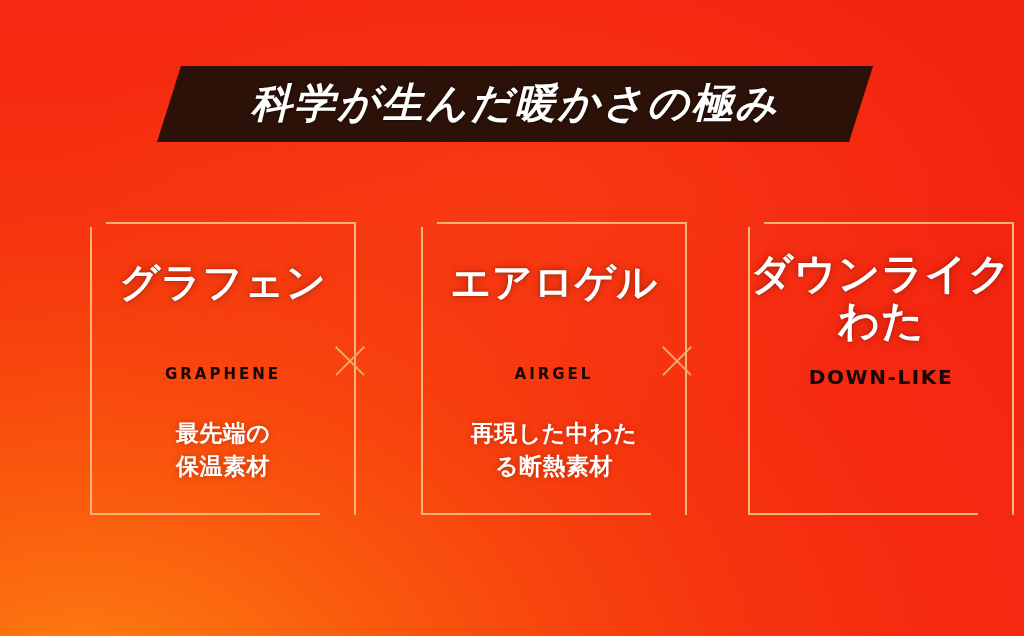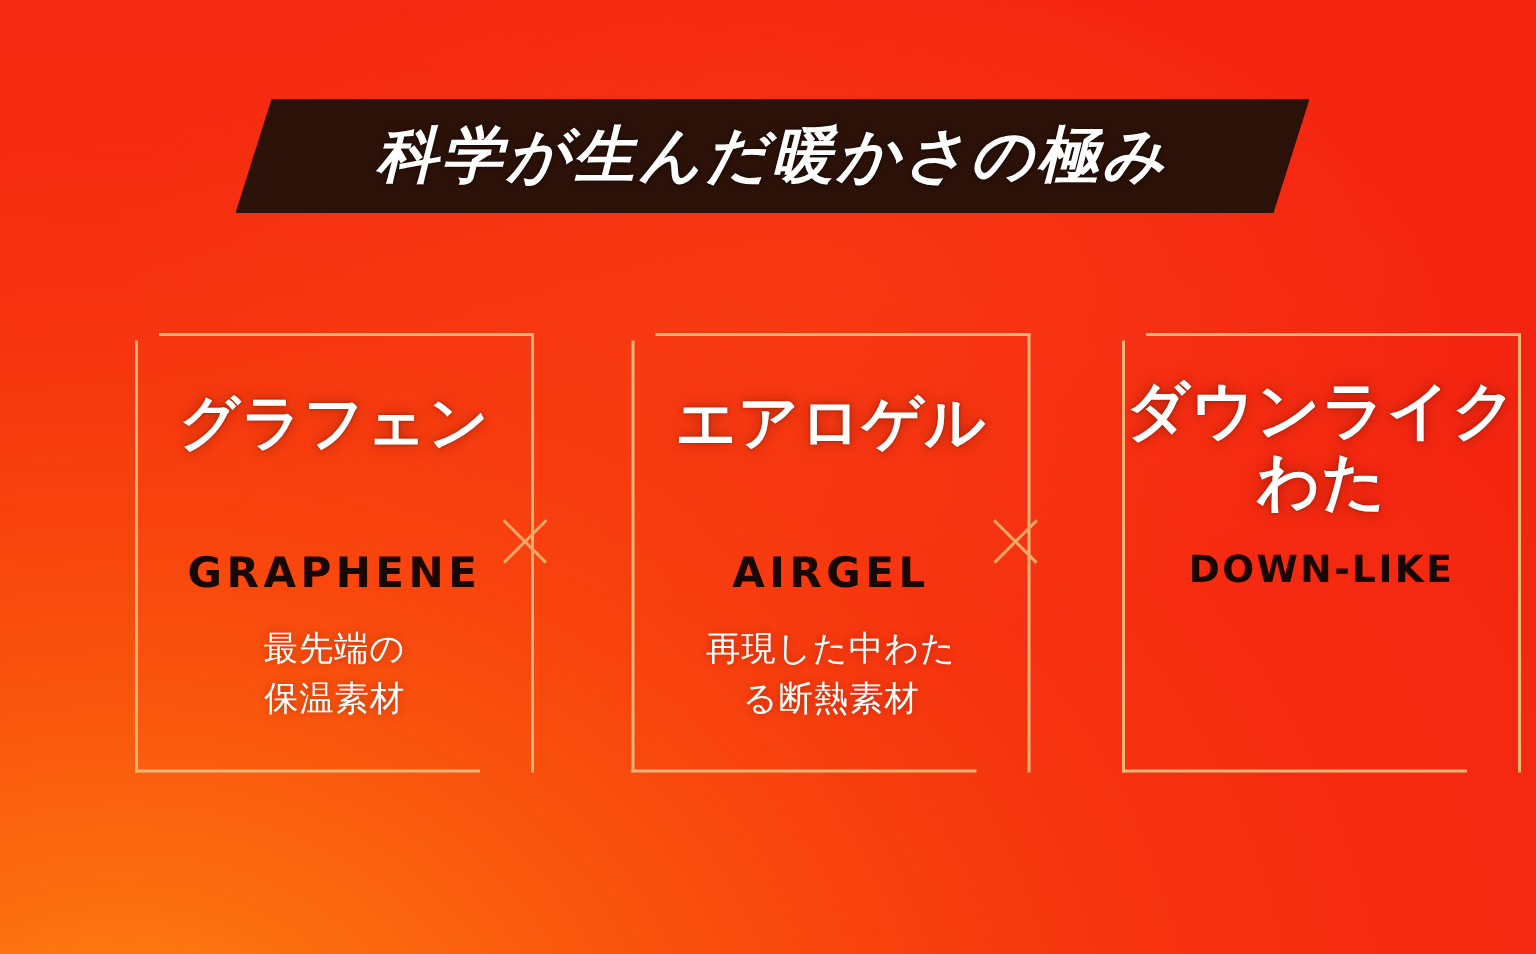--- a/index.html
+++ b/index.html
@@ -93,35 +93,35 @@
     white-space:pre-line;
     text-shadow:0 0 9px rgba(120,20,0,0.55), 0 0 2px rgba(90,12,0,0.5);
     position:absolute;
     left:0; right:0;
     top:38px;
   }
   .card-3 .card-jp { font-size:42px; top:28px; }
 
   .card-en {
     color:#190704;
-    font-size:28px;
+    font-size:15px;
     font-weight:700;
     letter-spacing:3px;
     text-align:center;
     white-space:nowrap;
     position:absolute;
     left:0; right:0;
     top:143px;
   }
-  .card-3 .card-en { font-size:25px; letter-spacing:1.6px; }
+  .card-3 .card-en { font-size:20px; letter-spacing:1.6px; }
 
   .card-desc {
     color:#ffffff;
     font-size:23px;
-    font-weight:400;
+    font-weight:700;
     line-height:1.42;
     letter-spacing:0.5px;
     text-align:center;
     white-space:pre-line;
     text-shadow:0 0 6px rgba(120,20,0,0.45);
     position:absolute;
     left:0; right:0;
     top:195px;
   }
 

